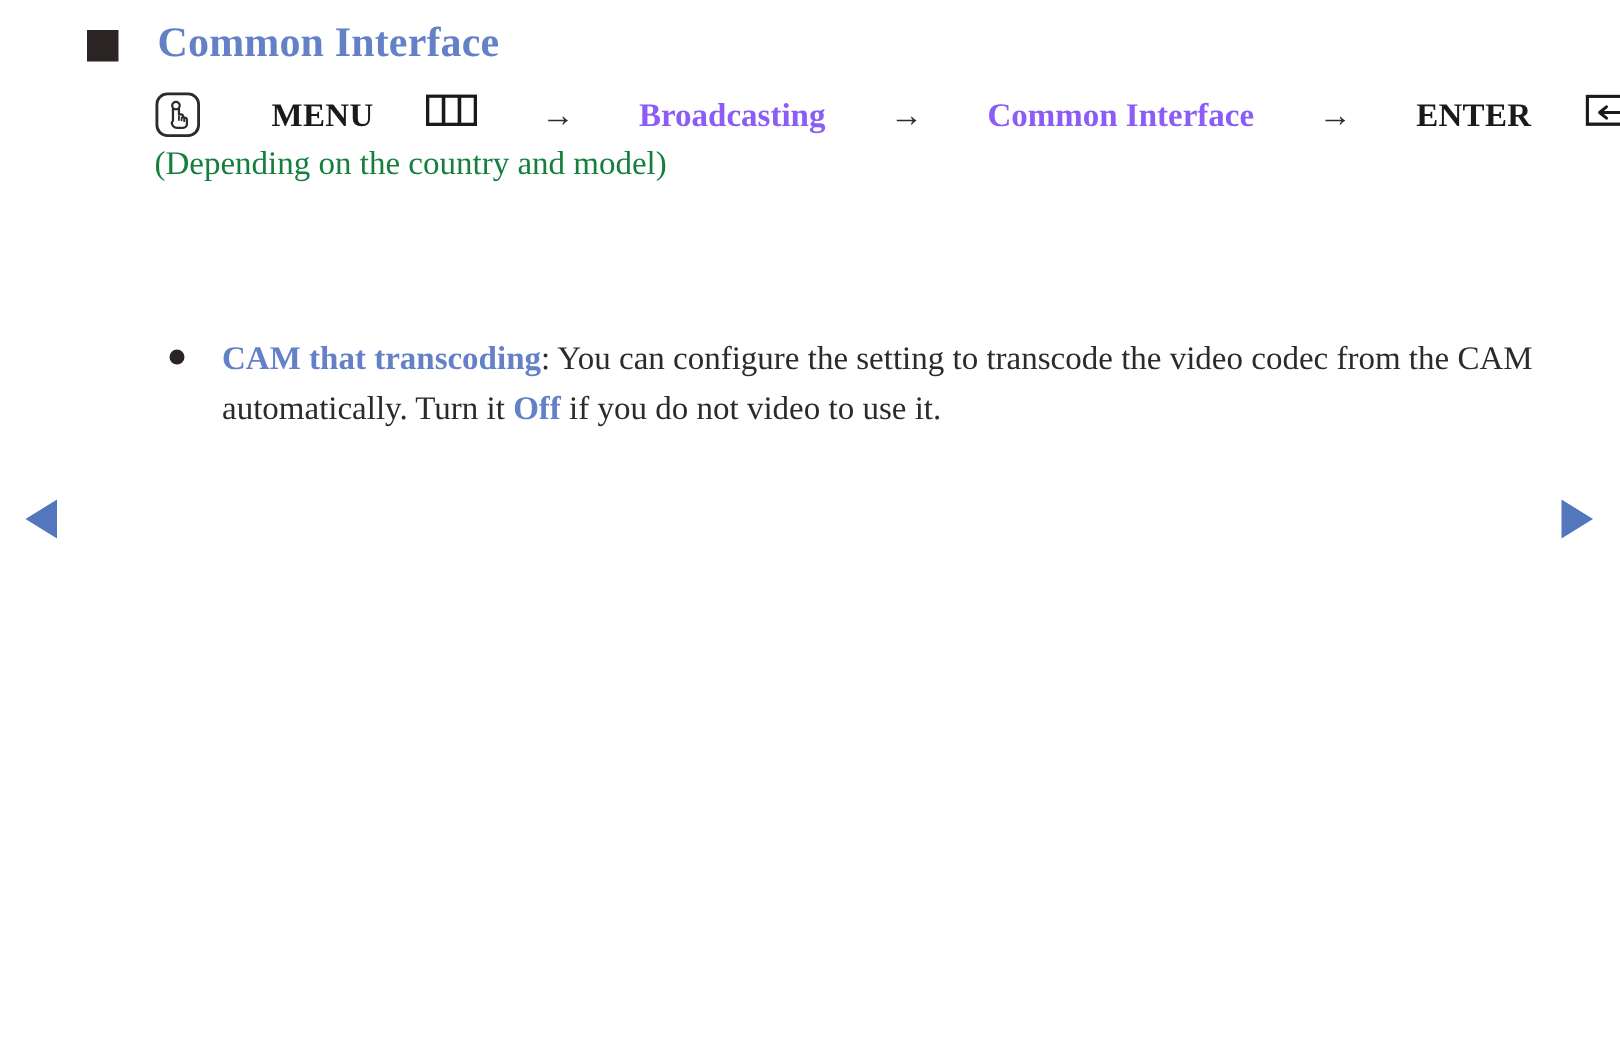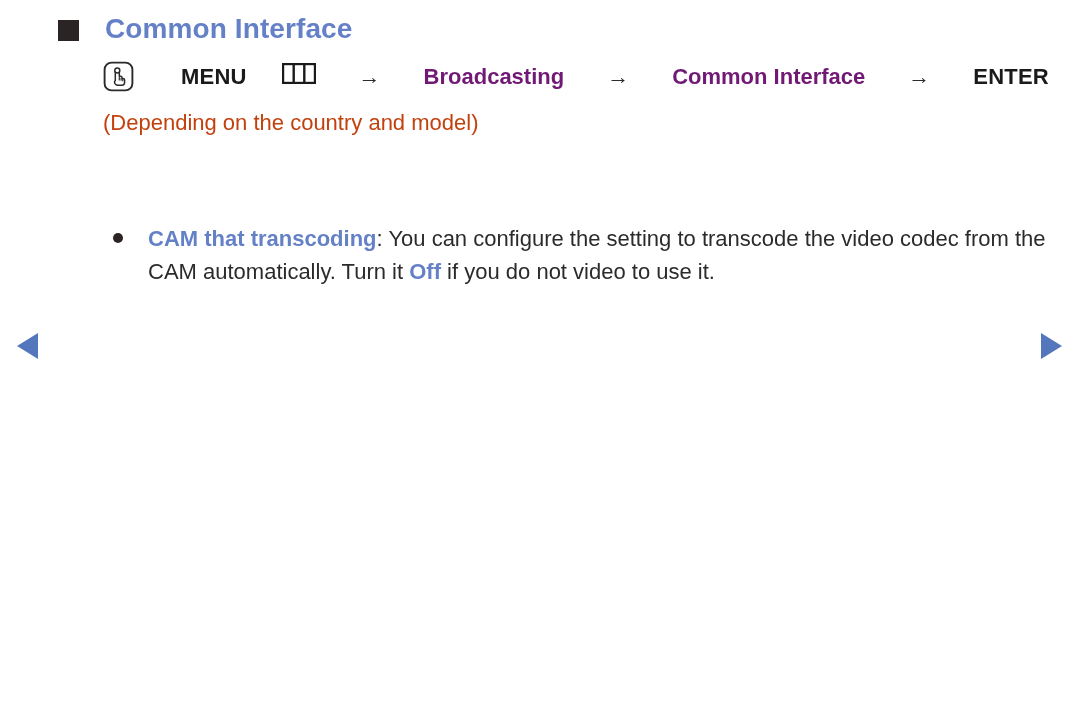--- a/index.html
+++ b/index.html
@@ -12,20 +12,21 @@
     height: 705px;
     position: relative;
     font-family: "Liberation Sans", sans-serif;
     color: #2b2b2b;
     overflow: hidden;
   }
 
   .page {
     position: absolute;
     inset: 0;
+    font-family: Liberation Serif, serif;
   }
 
   
   .heading-row {
     position: absolute;
     left: 58px;
     top: 13px;
     display: flex;
     align-items: center;
   }
@@ -74,43 +75,43 @@
     display: inline-block;
     vertical-align: -2px;
     margin-left: 1px;
   }
   .bc-arrow {
     color: #2b2b2b;
     margin: 0 9px;
     font-size: 22px;
   }
   .bc-blue {
-    color: #701a75;
+    color: #8b5cf6;
     font-weight: bold;
     font-size: 22px;
   }
   .bc-enter {
     font-weight: bold;
     color: #1a1a1a;
     font-size: 22px;
     letter-spacing: 0.2px;
   }
   .enter-key {
     display: inline-block;
     vertical-align: -3px;
     margin-left: 2px;
   }
 
   
   .note-depend {
     position: absolute;
     left: 103px;
-    top: 110px;
-    font-size: 22px;
-    color: #c2410c;
+    top: 96px;
+    font-size: 22px;
+    color: #15803d;
   }
 
   .bullet-block {
     position: absolute;
     left: 103px;
     font-size: 22px;
     color: #2b2b2b;
     line-height: 33px;
   }
   .bullet-block .dot {

